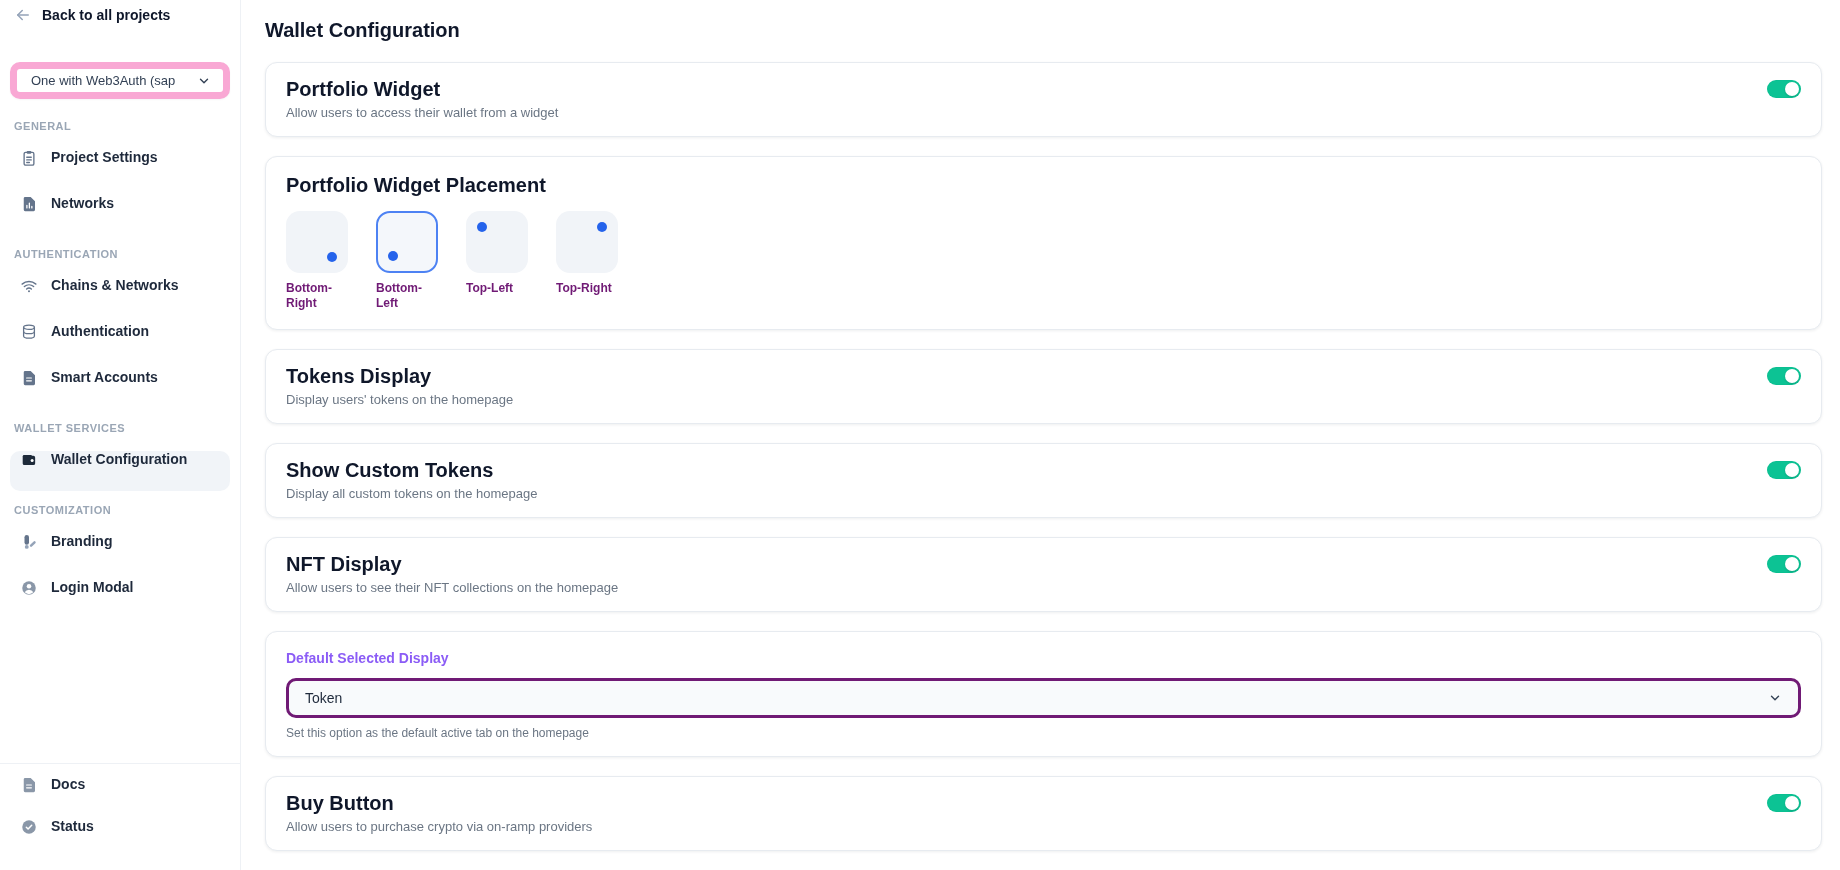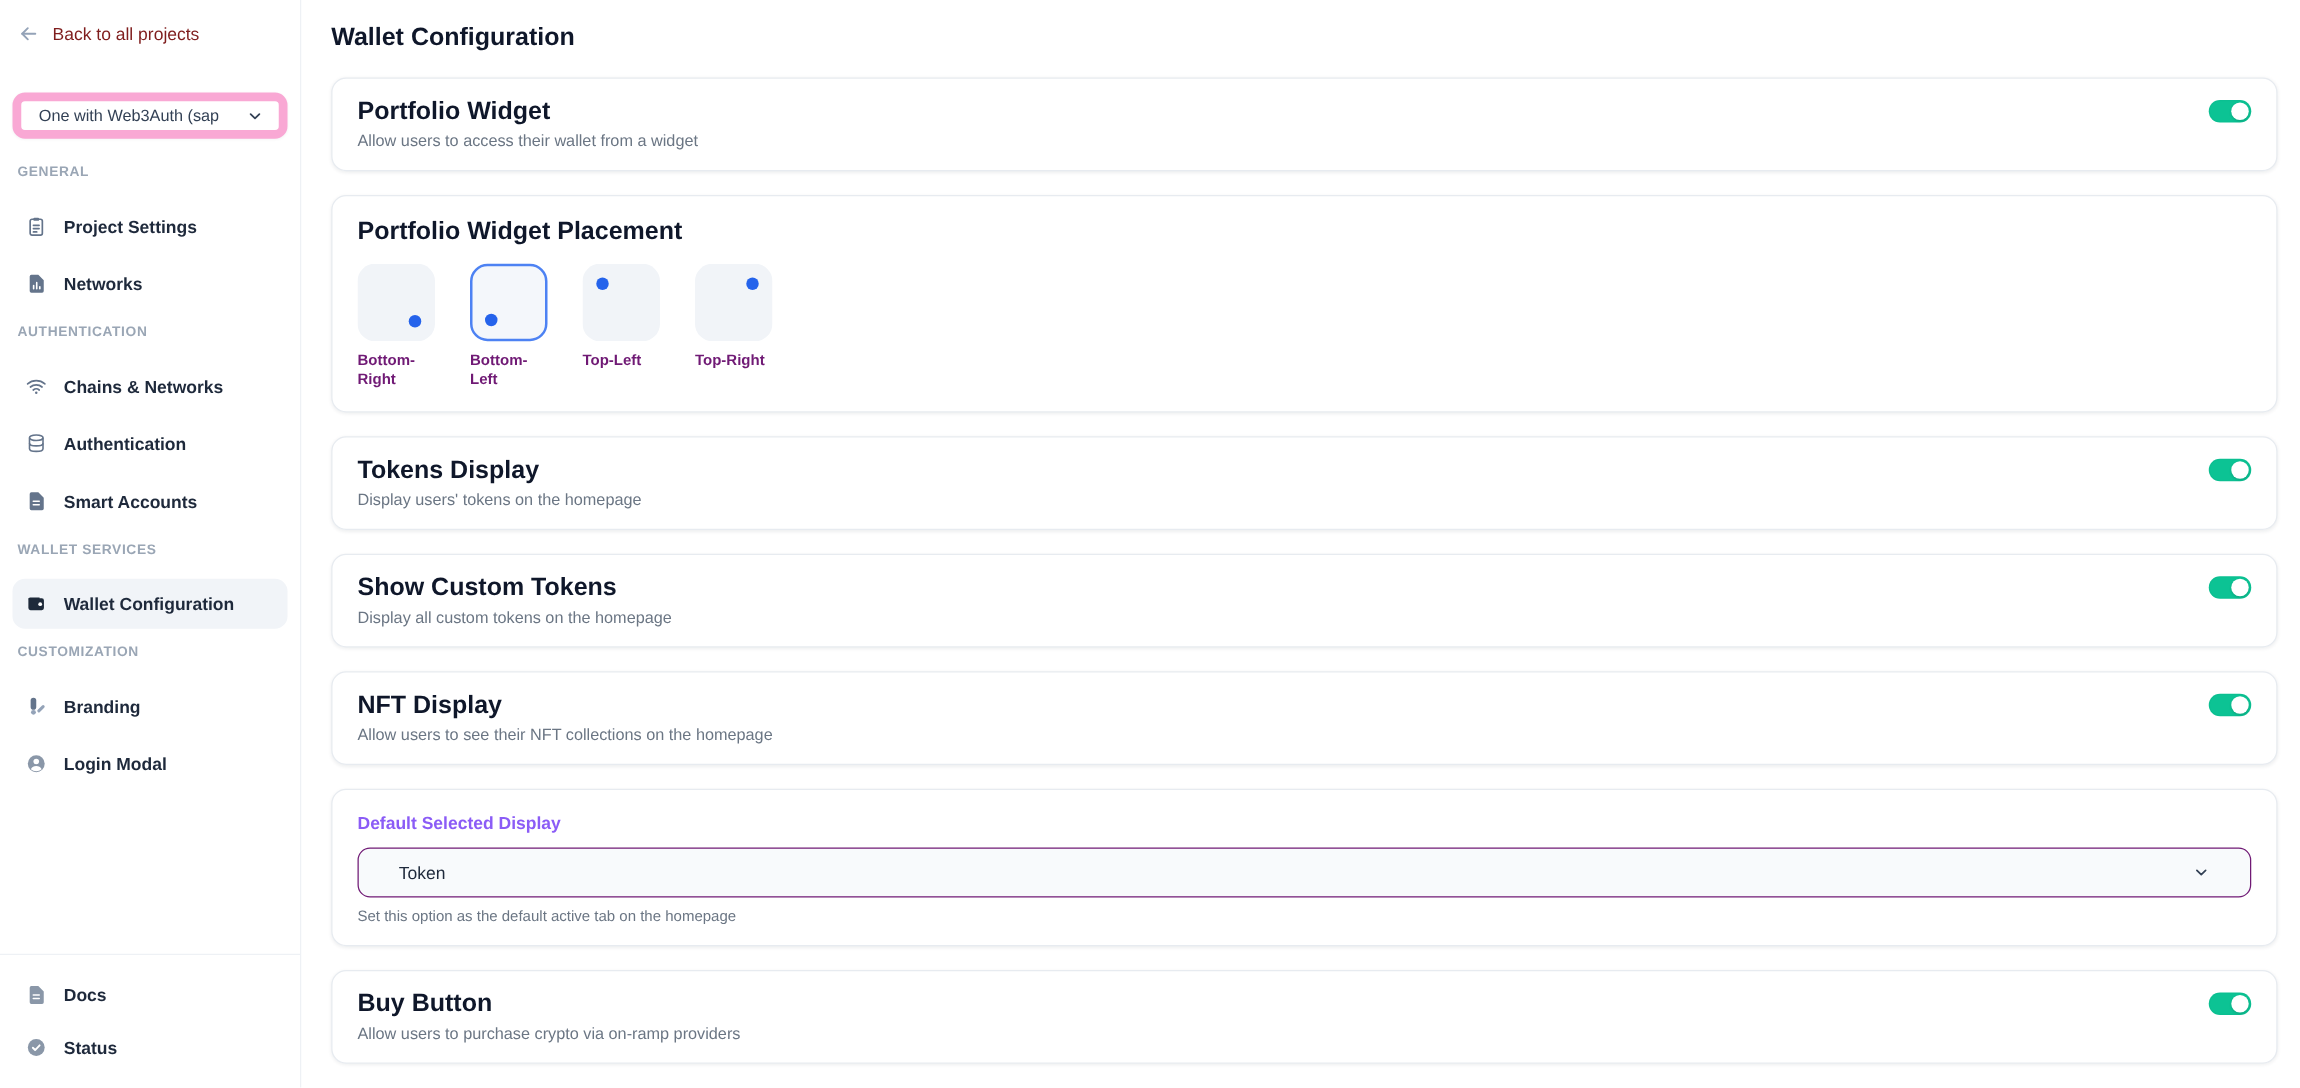--- a/index.html
+++ b/index.html
@@ -2,32 +2,32 @@
 <html style="--toggle-on: #0cc394; --accent-blue: #2563eb; --selected-border: #4d82f3;"><head>
 <meta charset="utf-8">
 <style>
   * { margin:0; padding:0; box-sizing:border-box; }
   html,body { width:1840px; height:870px; overflow:hidden; background:#fff;
     font-family:"Liberation Sans","DejaVu Sans",sans-serif; color:#1e293b; }
 
   
   .sidebar { position:fixed; left:0; top:0; width:241px; height:870px;
     background:#fff; border-right:1px solid #eef1f5; display:flex; flex-direction:column; }
-  .back-row { display:flex; align-items:center; gap:10px; padding:18px 16px 0 14px;
-    font-size:14px; font-weight:400; color:#7f1d1d; cursor:pointer; }
+  .back-row { display:flex; align-items:center; gap:10px; padding:6px 16px 0 14px;
+    font-size:14px; font-weight:700; color:#0f172a; cursor:pointer; }
   .back-row svg { flex:0 0 auto; }
   .proj-select { margin:38px 10px 0 10px; height:37px; border:7px solid #f9a8d4;
     border-radius:10px; background:#fff; display:flex; align-items:center;
     justify-content:space-between; padding:0 12px 0 14px; font-size:13px; font-weight:500;
     color:#334155; cursor:pointer; box-shadow:0 1px 2px rgba(16,24,40,.04); }
   .proj-select .val { white-space:nowrap; overflow:hidden; max-width:170px; }
   .nav { padding:8px 10px 0 10px; }
   .sec-label { font-size:11px; font-weight:700; color:#9aa6b5; letter-spacing:.5px;
     margin:12px 0 16px 4px; line-height:14px; }
-  .nav-item { height:40px; margin-bottom:6px; display:flex; align-items:center; gap:13px;
+  .nav-item { height:40px; margin-bottom:6px; display:flex; align-items:flex-start; gap:13px;
     padding:0 10px; border-radius:10px; font-size:14px; font-weight:600; color:#1e293b;
     cursor:pointer; }
   .nav-item.active { background:#f1f4f8; }
   .nav-item .ic { width:18px; height:18px; display:flex; align-items:center; justify-content:center; }
   .sb-footer { margin-top:auto; border-top:1px solid #eef1f5; padding:12px 10px 10px 10px; }
   .sb-footer .nav-item { margin-bottom:2px; }
 
   
   .main { margin-left:241px; padding:16px 18px 0 24px; height:870px; }
   .page-title { font-size:20px; line-height:28px; font-weight:700; color:#0f172a; margin-bottom:18px; }
@@ -55,23 +55,23 @@
     background:var(--accent-blue,#2563eb); }
   .pos-br .dot { right:10px; bottom:10px; }
   .pos-bl .dot { left:10px; bottom:10px; }
   .pos-tl .dot { left:10px; top:10px; }
   .pos-tr .dot { right:10px; top:10px; }
   .tile-label { margin-top:8px; font-size:12px; line-height:15px; font-weight:600; color:#701a75; }
 
   
   .select-card { padding:16px 20px; }
   .select-label { font-size:14px; line-height:20px; font-weight:600; color:#8b5cf6; }
-  .select-box { margin-top:10px; height:40px; background:#f8fafc; border:1px solid #701a75;
+  .select-box { margin-top:10px; height:40px; background:#f8fafc; border:3px solid #701a75;
     border-radius:10px; display:flex; align-items:center; justify-content:space-between;
-    padding:0 32px; font-size:14px; font-weight:500; color:#1e293b; cursor:pointer; }
+    padding:0 16px; font-size:14px; font-weight:500; color:#1e293b; cursor:pointer; }
   .select-helper { margin-top:8px; font-size:12px; line-height:14px; color:#6b7684; }
 
   .ic svg, .back-row svg, .proj-select svg, .select-box svg { display:block; }
 </style>
 </head>
 <body>
 
 <aside class="sidebar">
 
   <div class="back-row">

